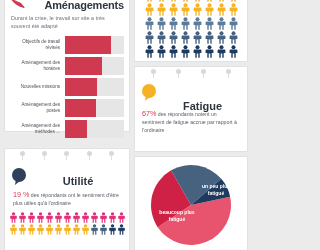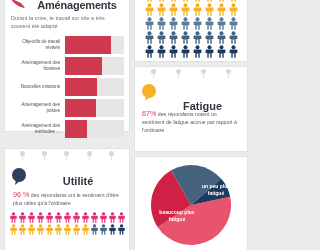--- a/index.html
+++ b/index.html
@@ -18,21 +18,21 @@
     border: 1px solid #e2e2e2;
   }
 
   
   #card-amenagements { left: 4px; top: -16px; width: 126px; height: 148px; padding: 4px 5px 4px 5px; }
   .head-row { display: flex; align-items: flex-end; gap: 4px; height: 22px; }
   .head-icon { width: 16px; height: 14px; flex: 0 0 16px; position: relative; }
   .head-icon svg { display: block; }
   .sect-title {
     font-size: 11px; font-weight: bold; color: #2f3640;
-    letter-spacing: -.2px; flex: 1; text-align: center;
+    letter-spacing: -.2px; flex: 1; text-align: right;
     line-height: 12px;
   }
   .sect-sub {
     font-size: 5.4px; color: #6c7079; line-height: 8.4px;
     margin: 3px 1px 0 1px; letter-spacing: .05px;
   }
 
   .bars { margin-top: 4px; }
   .bar-row { display: flex; align-items: center; height: 20px; margin-bottom: 1px; }
   .bar-label {
@@ -341,21 +341,21 @@
     <div class="util-head">
       <span class="util-icon">
         <svg width="18" height="20" viewBox="0 0 18 20">
           <circle cx="8" cy="8" r="7" fill="#2f3f5c"></circle>
           <path d="M5 12 L4 18 L10 13 Z" fill="#2f3f5c"></path>
         </svg>
       </span>
       <span class="fat-title">Utilité</span>
     </div>
     <div class="stat-line">
-      <span class="stat-num">96 %</span>
+      <span class="stat-num">19 %</span>
       <span>des répondants ont le sentiment d'être plus utiles qu'à l'ordinaire</span>
     </div>
     <div class="util-figs" id="util-figs">
         <div class="util-row">
           <svg width="9" height="11" viewBox="0 0 10 13" class="fig-sm">
             <circle cx="5" cy="2.2" r="2" fill="#e0327a"></circle>
             <path d="M1.1 5.2 Q1.1 4.4 2 4.4 L8 4.4 Q8.9 4.4 8.9 5.2 L8.9 8.1 L7.2 8.1 L7.2 12.8 L5.8 12.8 L5.8 8.6 L4.2 8.6 L4.2 12.8 L2.8 12.8 L2.8 8.1 L1.1 8.1 Z" fill="#e0327a"></path>
           </svg>
           <svg width="9" height="11" viewBox="0 0 10 13" class="fig-sm">
             <circle cx="5" cy="2.2" r="2" fill="#e0327a"></circle>

